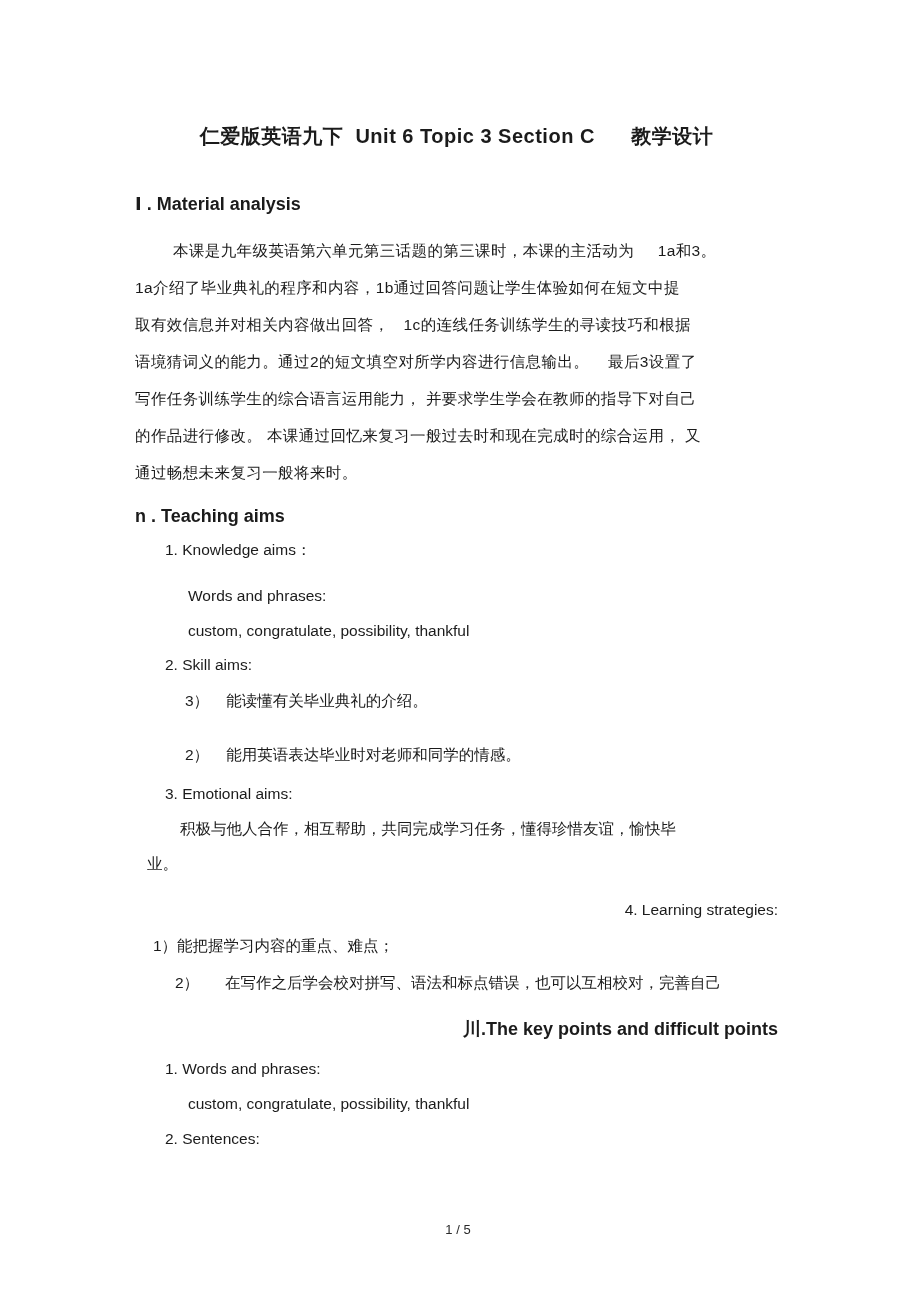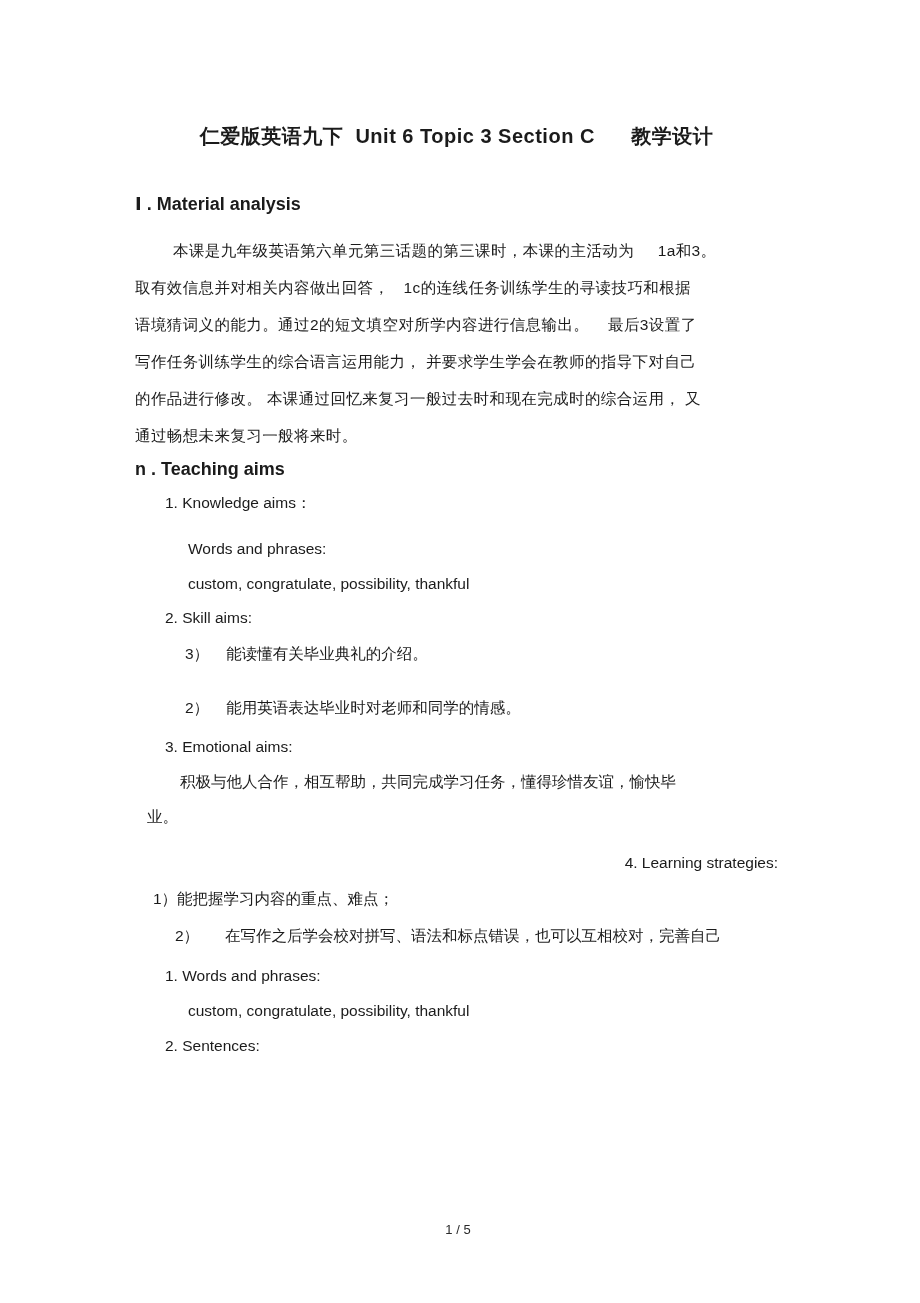--- a/index.html
+++ b/index.html
@@ -36,21 +36,21 @@
   }
   .line {
     line-height: 24px;
     white-space: pre-wrap;
     margin-top: 13px;
   }
   .para-line { letter-spacing: 0.4px; }
   .ti2 { text-indent: 38px; }
 
   
-  .mt9  { margin-top: 9px; }
+  .mt9  { margin-top: 19px; }
   .mt10 { margin-top: 10px; }
   .mt11 { margin-top: 11px; }
   .mt12 { margin-top: 12px; }
   .mt14 { margin-top: 22px; text-align: right; }
   .mt15 { margin-top: 15px; }
   .mt16 { margin-top: 16px; }
   .mt22 { margin-top: 22px; }
   .mt23 { margin-top: 23px; }
   .mt30 { margin-top: 30px; }
   .mt33 { }
@@ -80,20 +80,21 @@
 </head>
 <body>
 
 <div class="page">
 
   <h1 class="doc-title">仁爱版英语九下  Unit 6 Topic 3 Section C      教学设计</h1>
 
   <div class="heading mt42">Ⅰ . Material analysis</div>
 
   <div class="line para-line ti2 mt23">本课是九年级英语第六单元第三话题的第三课时，本课的主活动为     1a和3。</div>
+  <div class="line para-line">1a介绍了毕业典礼的程序和内容，1b通过回答问题让学生体验如何在短文中提</div>
   <div class="line para-line">取有效信息并对相关内容做出回答，   1c的连线任务训练学生的寻读技巧和根据</div>
   <div class="line para-line">语境猜词义的能力。通过2的短文填空对所学内容进行信息输出。    最后3设置了</div>
   <div class="line para-line">写作任务训练学生的综合语言运用能力， 并要求学生学会在教师的指导下对自己</div>
   <div class="line para-line">的作品进行修改。 本课通过回忆来复习一般过去时和现在完成时的综合运用， 又</div>
   <div class="line para-line">通过畅想未来复习一般将来时。</div>
 
   <div class="heading mt9">n . Teaching aims</div>
 
   <div class="line ml30 mt10">1. Knowledge aims：</div>
   <div class="line ml53 mt22">Words and phrases:</div>
@@ -104,20 +105,21 @@
   <div class="line ml50 mt30">2）    能用英语表达毕业时对老师和同学的情感。</div>
 
   <div class="line ml30 mt15">3. Emotional aims:</div>
   <div class="line ml45 mt11">积极与他人合作，相互帮助，共同完成学习任务，懂得珍惜友谊，愉快毕</div>
   <div class="line ml12 mt11">业。</div>
 
   <div class="line ml32 mt14">4. Learning strategies:</div>
   <div class="line ml18 mt12">1）能把握学习内容的重点、难点；</div>
   <div class="line ml40 mt33">2）      在写作之后学会校对拼写、语法和标点错误，也可以互相校对，完善自己</div>
 
+  <div class="heading mt14">川.The key points and difficult points</div>
 
   <div class="line ml30 mt16">1. Words and phrases:</div>
   <div class="line ml53 mt11">custom, congratulate, possibility, thankful</div>
   <div class="line ml30 mt11">2. Sentences:</div>
 
   <div class="page-footer">1 / 5</div>
 
 </div>
 
 </body></html>

